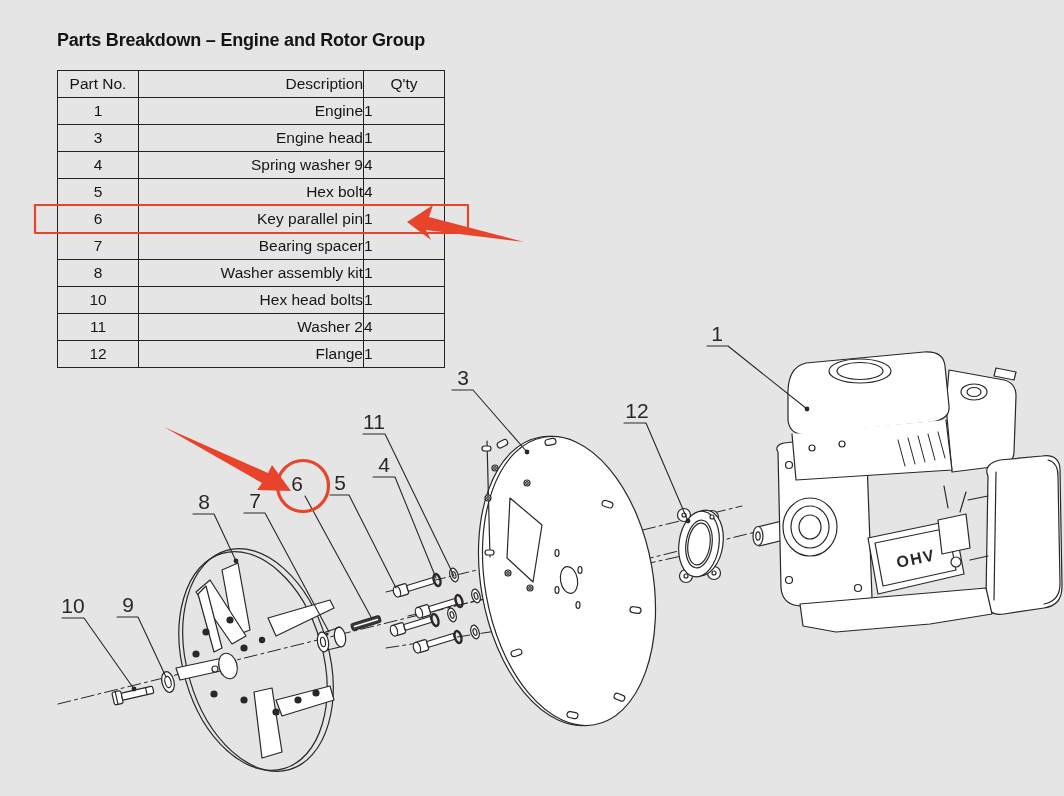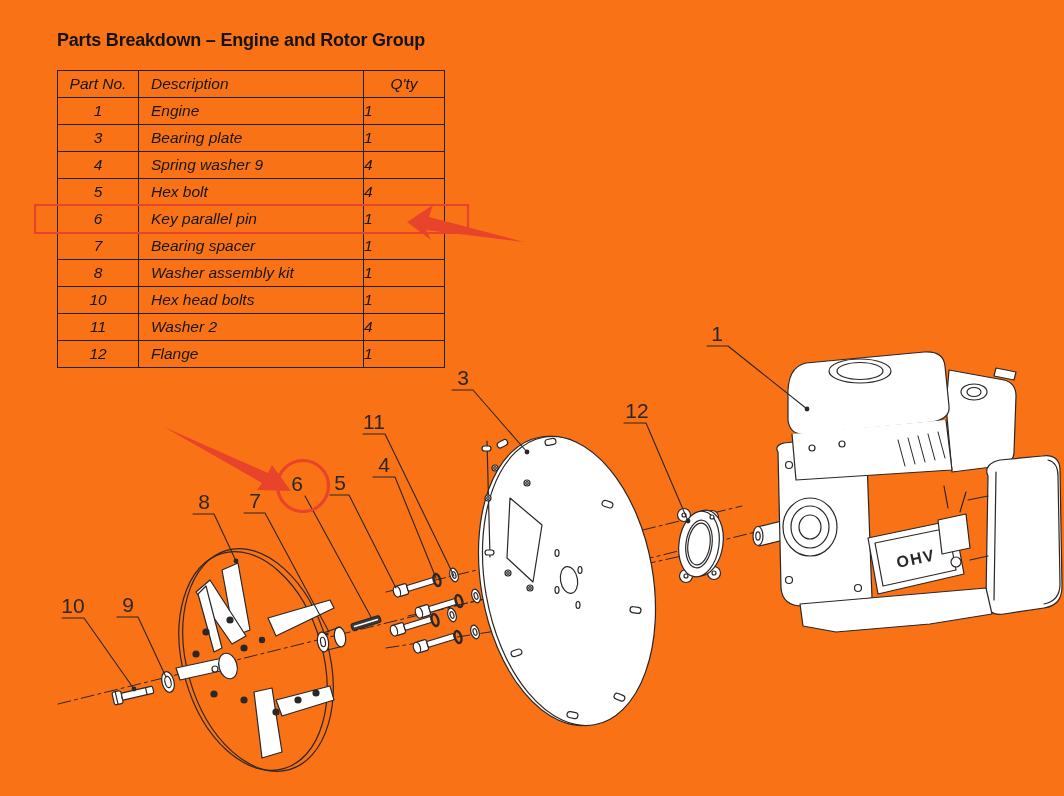--- a/index.html
+++ b/index.html
@@ -1,23 +1,23 @@
 <!DOCTYPE html>
 <html><head>
 <meta charset="utf-8">
 <style>
   html,body{margin:0;padding:0;background:#ffffff;}
-  .page{position:relative;width:1064px;height:796px;background:#f97316;overflow:hidden;
+  .page{position:relative;width:1064px;height:796px;background:#e5e5e5;overflow:hidden;
         font-family:"Liberation Sans","DejaVu Sans",sans-serif;color:#1b1b1b;}
   .title{position:absolute;left:57px;top:30px;font-size:18px;font-weight:bold;letter-spacing:-0.2px;color:#141414;}
   .parts-table{position:absolute;left:57px;top:70px;border-collapse:collapse;table-layout:fixed;}
   .parts-table td,.parts-table th{border:1.6px solid #222;height:26px;padding:0;
-        font-size:15.5px;font-weight:normal;color:#161616;vertical-align:middle;font-style:italic;}
+        font-size:15.5px;font-weight:normal;color:#161616;vertical-align:middle;}
   .parts-table .c-part{width:80px;text-align:center;}
-  .parts-table .c-desc{width:212px;text-align:left;padding-left:12px;}
+  .parts-table .c-desc{width:212px;text-align:right;padding-left:12px;}
   .parts-table .c-qty{width:80px;}
   svg text{font-family:"Liberation Sans","DejaVu Sans",sans-serif;}
   .overlay{position:absolute;left:0;top:0;pointer-events:none;}
 </style>
 </head>
 <body>
 
 <div class="page">
 
   <div class="title">Parts Breakdown – Engine and Rotor Group</div>
@@ -29,21 +29,21 @@
       <th class="c-desc">Description</th>
       <th class="c-qty">Q'ty</th>
     </tr>
     <tr>
       <td class="c-part">1</td>
       <td class="c-desc">Engine</td>
       <td class="c-qty">1</td>
     </tr>
     <tr>
       <td class="c-part">3</td>
-      <td class="c-desc">Bearing plate</td>
+      <td class="c-desc">Engine head</td>
       <td class="c-qty">1</td>
     </tr>
     <tr>
       <td class="c-part">4</td>
       <td class="c-desc">Spring washer 9</td>
       <td class="c-qty">4</td>
     </tr>
     <tr>
       <td class="c-part">5</td>
       <td class="c-desc">Hex bolt</td>

